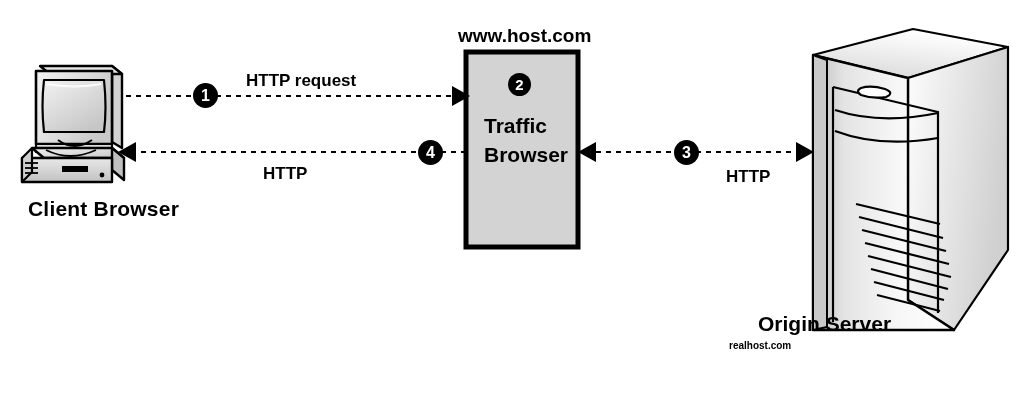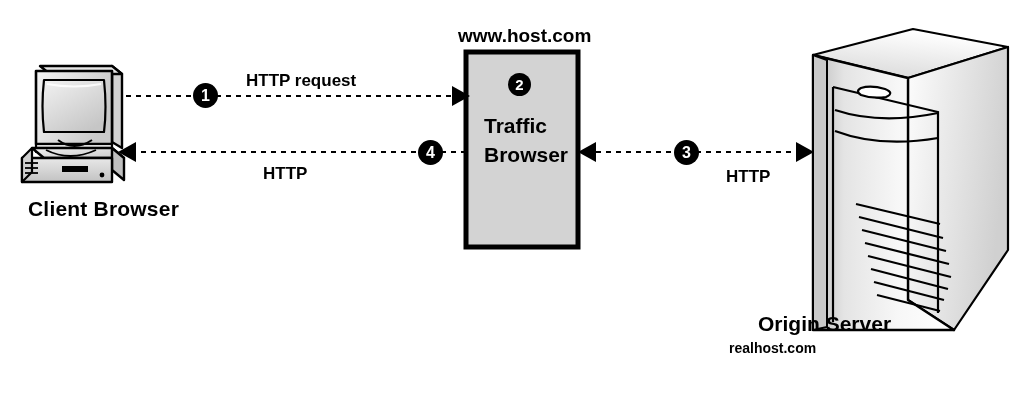--- a/index.html
+++ b/index.html
@@ -57,21 +57,21 @@
   }
   #label-origin-server {
     left: 729px;
     top: 313px;
     font-size: 21px;
     margin-left: 29px;
   }
   #label-origin-host {
     left: 729px;
     top: 341px;
-    font-size: 14px;
+    font-size: 10px;
   }
   #label-http-request {
     left: 246px;
     top: 72px;
     font-size: 17px;
   }
   #label-http-left {
     left: 263px;
     top: 165px;
     font-size: 17px;

